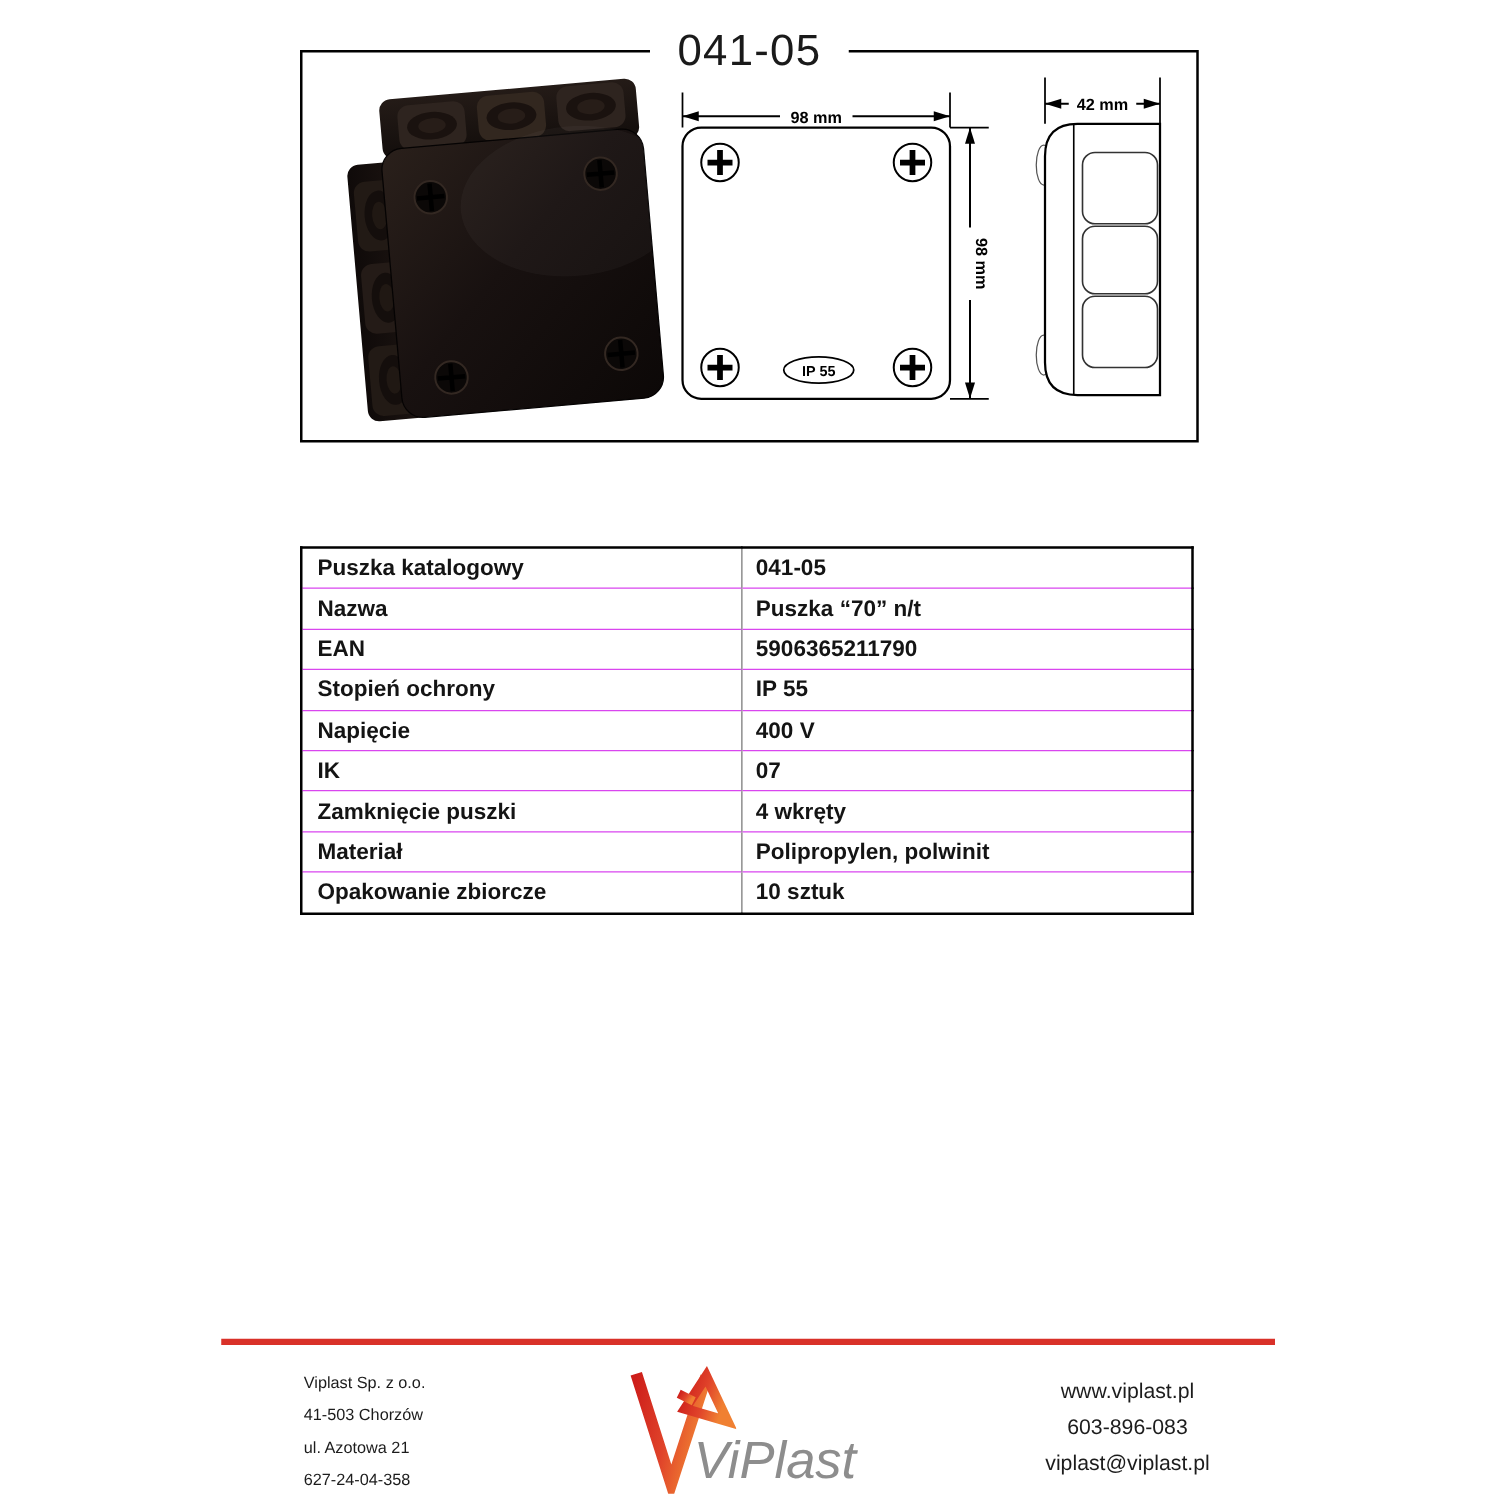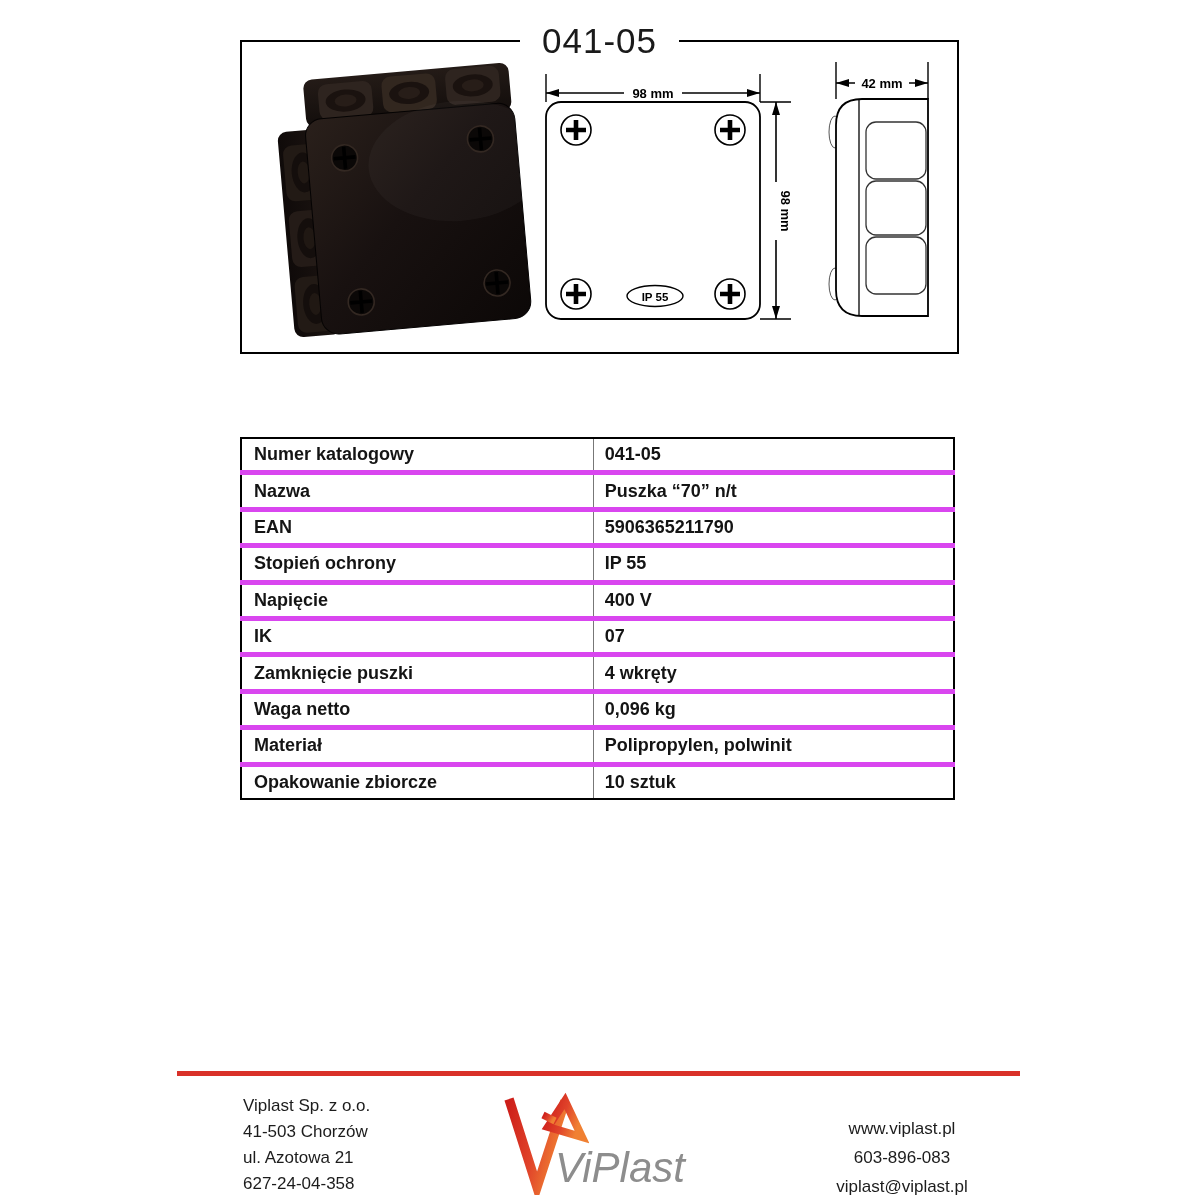--- a/index.html
+++ b/index.html
@@ -18,31 +18,31 @@
   .photo-wrap{position:absolute;left:10px;top:14px;}
   .frontview-wrap{position:absolute;left:296px;top:12px;}
   .sideview-wrap{position:absolute;left:576px;top:4px;}
 
   
   .spec-table{
     position:absolute;left:240px;top:437px;width:715px;border-collapse:collapse;
     border:2px solid #000;table-layout:fixed;
   }
   .spec-table td{
-    border-top:5px solid #d946ef;height:31.4px;font-size:18px;font-weight:bold;color:#141414;
+    border-top:1px solid #d946ef;height:31.4px;font-size:18px;font-weight:bold;color:#141414;
     vertical-align:middle;padding:0 0 0 12px;white-space:nowrap;overflow:hidden;
   }
   .spec-table tr:first-child td{border-top:none;}
   .spec-table td.col-label{width:47.5%;border-right:1px solid #777;}
   .spec-table td.col-value{padding-left:11px;}
 
   
   .footer-rule{position:absolute;left:177px;top:1071px;width:854px;height:5px;}
-  .footer-left{position:absolute;left:243px;top:1093px;font-size:17px;line-height:26px;color:#1c1c1c;}
-  .footer-right{position:absolute;left:790px;top:1098px;width:224px;text-align:center;font-size:17px;line-height:29px;color:#1c1c1c;margin-top:16px;}
+  .footer-left{position:absolute;left:243px;top:1093px;font-size:13px;line-height:26px;color:#1c1c1c;}
+  .footer-right{position:absolute;left:790px;top:1098px;width:224px;text-align:center;font-size:17px;line-height:29px;color:#1c1c1c;}
   .logo-wrap{position:absolute;left:497px;top:1091px;width:210px;height:105px;}
   .logo-mark{position:absolute;left:0;top:0;}
   .logo-text{position:absolute;left:58px;top:56px;font-size:42px;line-height:42px;font-weight:normal;font-style:italic;}
 </style>
 </head>
 <body>
 
 <div class="page">
 
   <div class="figure-box">
@@ -169,21 +169,21 @@
           <rect x="48" y="135" width="60" height="54" rx="10"></rect>
           <rect x="48" y="191" width="60" height="57" rx="10"></rect>
         </g>
       </svg>
     </div>
   </div>
 
   <table class="spec-table">
     <tbody>
       <tr>
-        <td class="col-label">Numer katalogowy</td>
+        <td class="col-label">Puszka katalogowy</td>
         <td class="col-value">041-05</td>
       </tr>
       <tr>
         <td class="col-label">Nazwa</td>
         <td class="col-value">Puszka “70” n/t</td>
       </tr>
       <tr>
         <td class="col-label">EAN</td>
         <td class="col-value">5906365211790</td>
       </tr>
@@ -195,24 +195,20 @@
         <td class="col-label">Napięcie</td>
         <td class="col-value">400 V</td>
       </tr>
       <tr>
         <td class="col-label">IK</td>
         <td class="col-value">07</td>
       </tr>
       <tr>
         <td class="col-label">Zamknięcie puszki</td>
         <td class="col-value">4 wkręty</td>
-      </tr>
-      <tr>
-        <td class="col-label">Waga netto</td>
-        <td class="col-value">0,096 kg</td>
       </tr>
       <tr>
         <td class="col-label">Materiał</td>
         <td class="col-value">Polipropylen, polwinit</td>
       </tr>
       <tr>
         <td class="col-label">Opakowanie zbiorcze</td>
         <td class="col-value">10 sztuk</td>
       </tr>
     </tbody>

